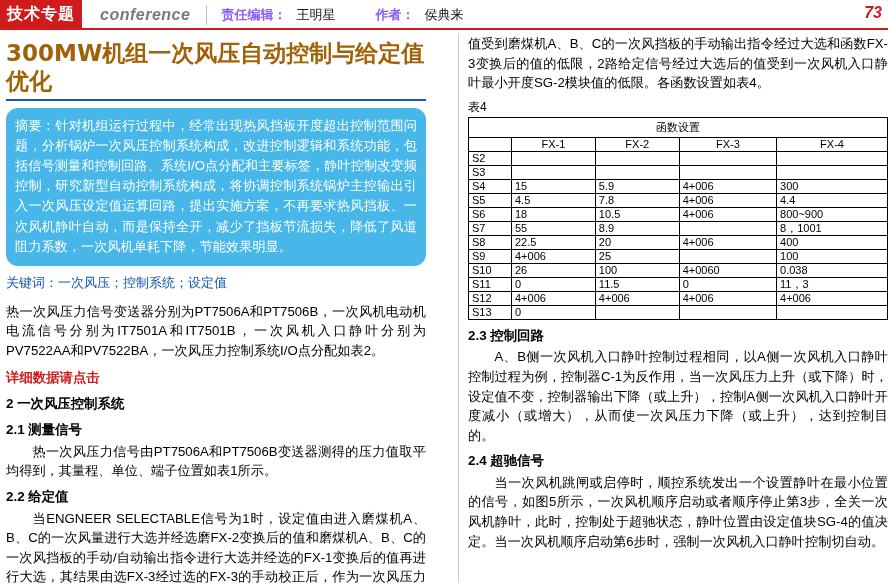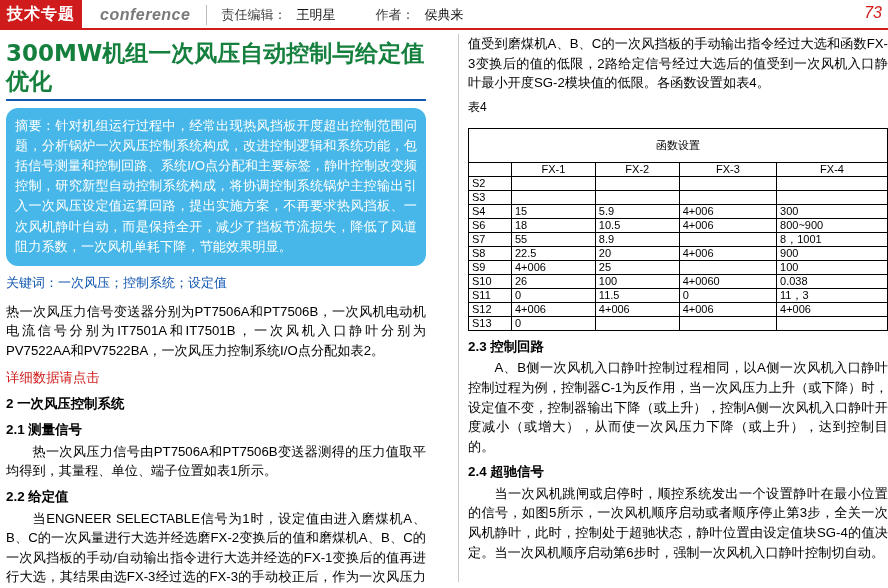--- a/index.html
+++ b/index.html
@@ -27,43 +27,43 @@
     font-family:"DejaVu Sans",sans-serif;
   }
   .hdr-conf{
     color:#7a7a7a;font-size:16px;font-style:italic;font-weight:bold;
     margin-left:18px;letter-spacing:.5px;
   }
   .hdr-sep{
     width:1px;background:#bbb;height:20px;margin:0 14px 0 16px;
   }
   .hdr-meta{font-size:13px;color:#111;}
-  .hdr-meta .lbl{color:#404040;}
+  .hdr-meta .lbl{color:#8b5cf6;font-weight:bold;}
   .hdr-meta .val{margin-left:10px;}
   .hdr-meta2{margin-left:40px;font-size:13px;text-align:right;}
   .pagenum{
     position:absolute;right:6px;top:4px;
-    color:#cf1b1b;font-weight:normal;font-size:16px;font-style:italic;
+    color:#cf1b1b;font-weight:bold;font-size:16px;font-style:italic;
   }
   .rule-top{
     position:absolute;left:0;top:28px;width:888px;height:2px;background:#cf1b1b;
   }
   
   .col{
     position:absolute;top:34px;width:420px;
     font-size:13.2px;line-height:1.48;
   }
   .col-left{left:6px;}
   .col-right{left:468px;}
   .vdivider{
     position:absolute;left:458px;top:34px;width:1px;height:548px;background:#c9c9c9;
   }
   
   .title{
-    color:#15803d;font-size:23px;font-weight:bold;
+    color:#a16207;font-size:23px;font-weight:bold;
     letter-spacing:0px;line-height:1.2;
     margin:6px 0 4px 0;
     font-family:"DejaVu Sans",sans-serif;
   }
   .title-rule{height:2px;background:#1257b0;margin:2px 0 7px 0;}
   
   .abstract{
     background:#46b7e8;
     color:#ffffff;
     padding:8px 9px 9px 9px;
@@ -74,38 +74,38 @@
   .keywords{
     color:#1257b0;font-size:13px;margin:7px 0 10px 0;
   }
   
   p.body{margin:0 0 3px 0;text-align:justify;text-justify:inter-ideograph;}
   p.indent{text-indent:2em;}
   h3.sec{
     font-size:13.4px;font-weight:bold;margin:6px 0 2px 0;
   }
   .note-red{
-    color:#cf1b1b;font-weight:normal;font-size:13.4px;margin:8px 0 2px 0;
-  }
-  
-  .tbl-cap{font-size:12px;margin:6px 0 12px 0;}
+    color:#cf1b1b;font-weight:bold;font-size:13.4px;margin:8px 0 2px 0;
+  }
+  
+  .tbl-cap{font-size:12px;margin:6px 0 1px 0;}
   table.fx{
     border-collapse:collapse;width:100%;font-size:11px;
     font-family:"Liberation Sans",sans-serif;
     padding-left:44px;
   }
   table.fx th,table.fx td{
     border:1px solid #000;padding:0px 3px;height:13px;line-height:13px;
   }
   table.fx th{font-weight:normal;text-align:center;}
   table.fx td.k{width:36px;text-align:left;}
   table.fx td{text-align:left;}
   .tbl-title{
     text-align:center;font-size:11px;border:1px solid #000;border-bottom:none;
-    padding:8px 0;
+    padding:1px 0;
   }
 </style>
 </head>
 <body>
 
 <div class="page">
 
   <div class="header">
     <div class="hdr-tag">技术专题</div>
     <div class="hdr-conf">conference</div>
@@ -168,39 +168,46 @@
             <td></td>
           </tr>
         <tr>
             <td class="k">S4</td>
             <td>15</td>
             <td>5.9</td>
             <td>4+006</td>
             <td>300</td>
           </tr>
         <tr>
+            <td class="k">S5</td>
+            <td>4.5</td>
+            <td>7.8</td>
+            <td>4+006</td>
+            <td>4.4</td>
+          </tr>
+        <tr>
             <td class="k">S6</td>
             <td>18</td>
             <td>10.5</td>
             <td>4+006</td>
             <td>800~900</td>
           </tr>
         <tr>
             <td class="k">S7</td>
             <td>55</td>
             <td>8.9</td>
             <td></td>
             <td>8，1001</td>
           </tr>
         <tr>
             <td class="k">S8</td>
             <td>22.5</td>
             <td>20</td>
             <td>4+006</td>
-            <td>900</td>
+            <td>400</td>
           </tr>
         <tr>
             <td class="k">S9</td>
             <td>4+006</td>
             <td>25</td>
             <td></td>
             <td>100</td>
           </tr>
         <tr>
             <td class="k">S10</td>

